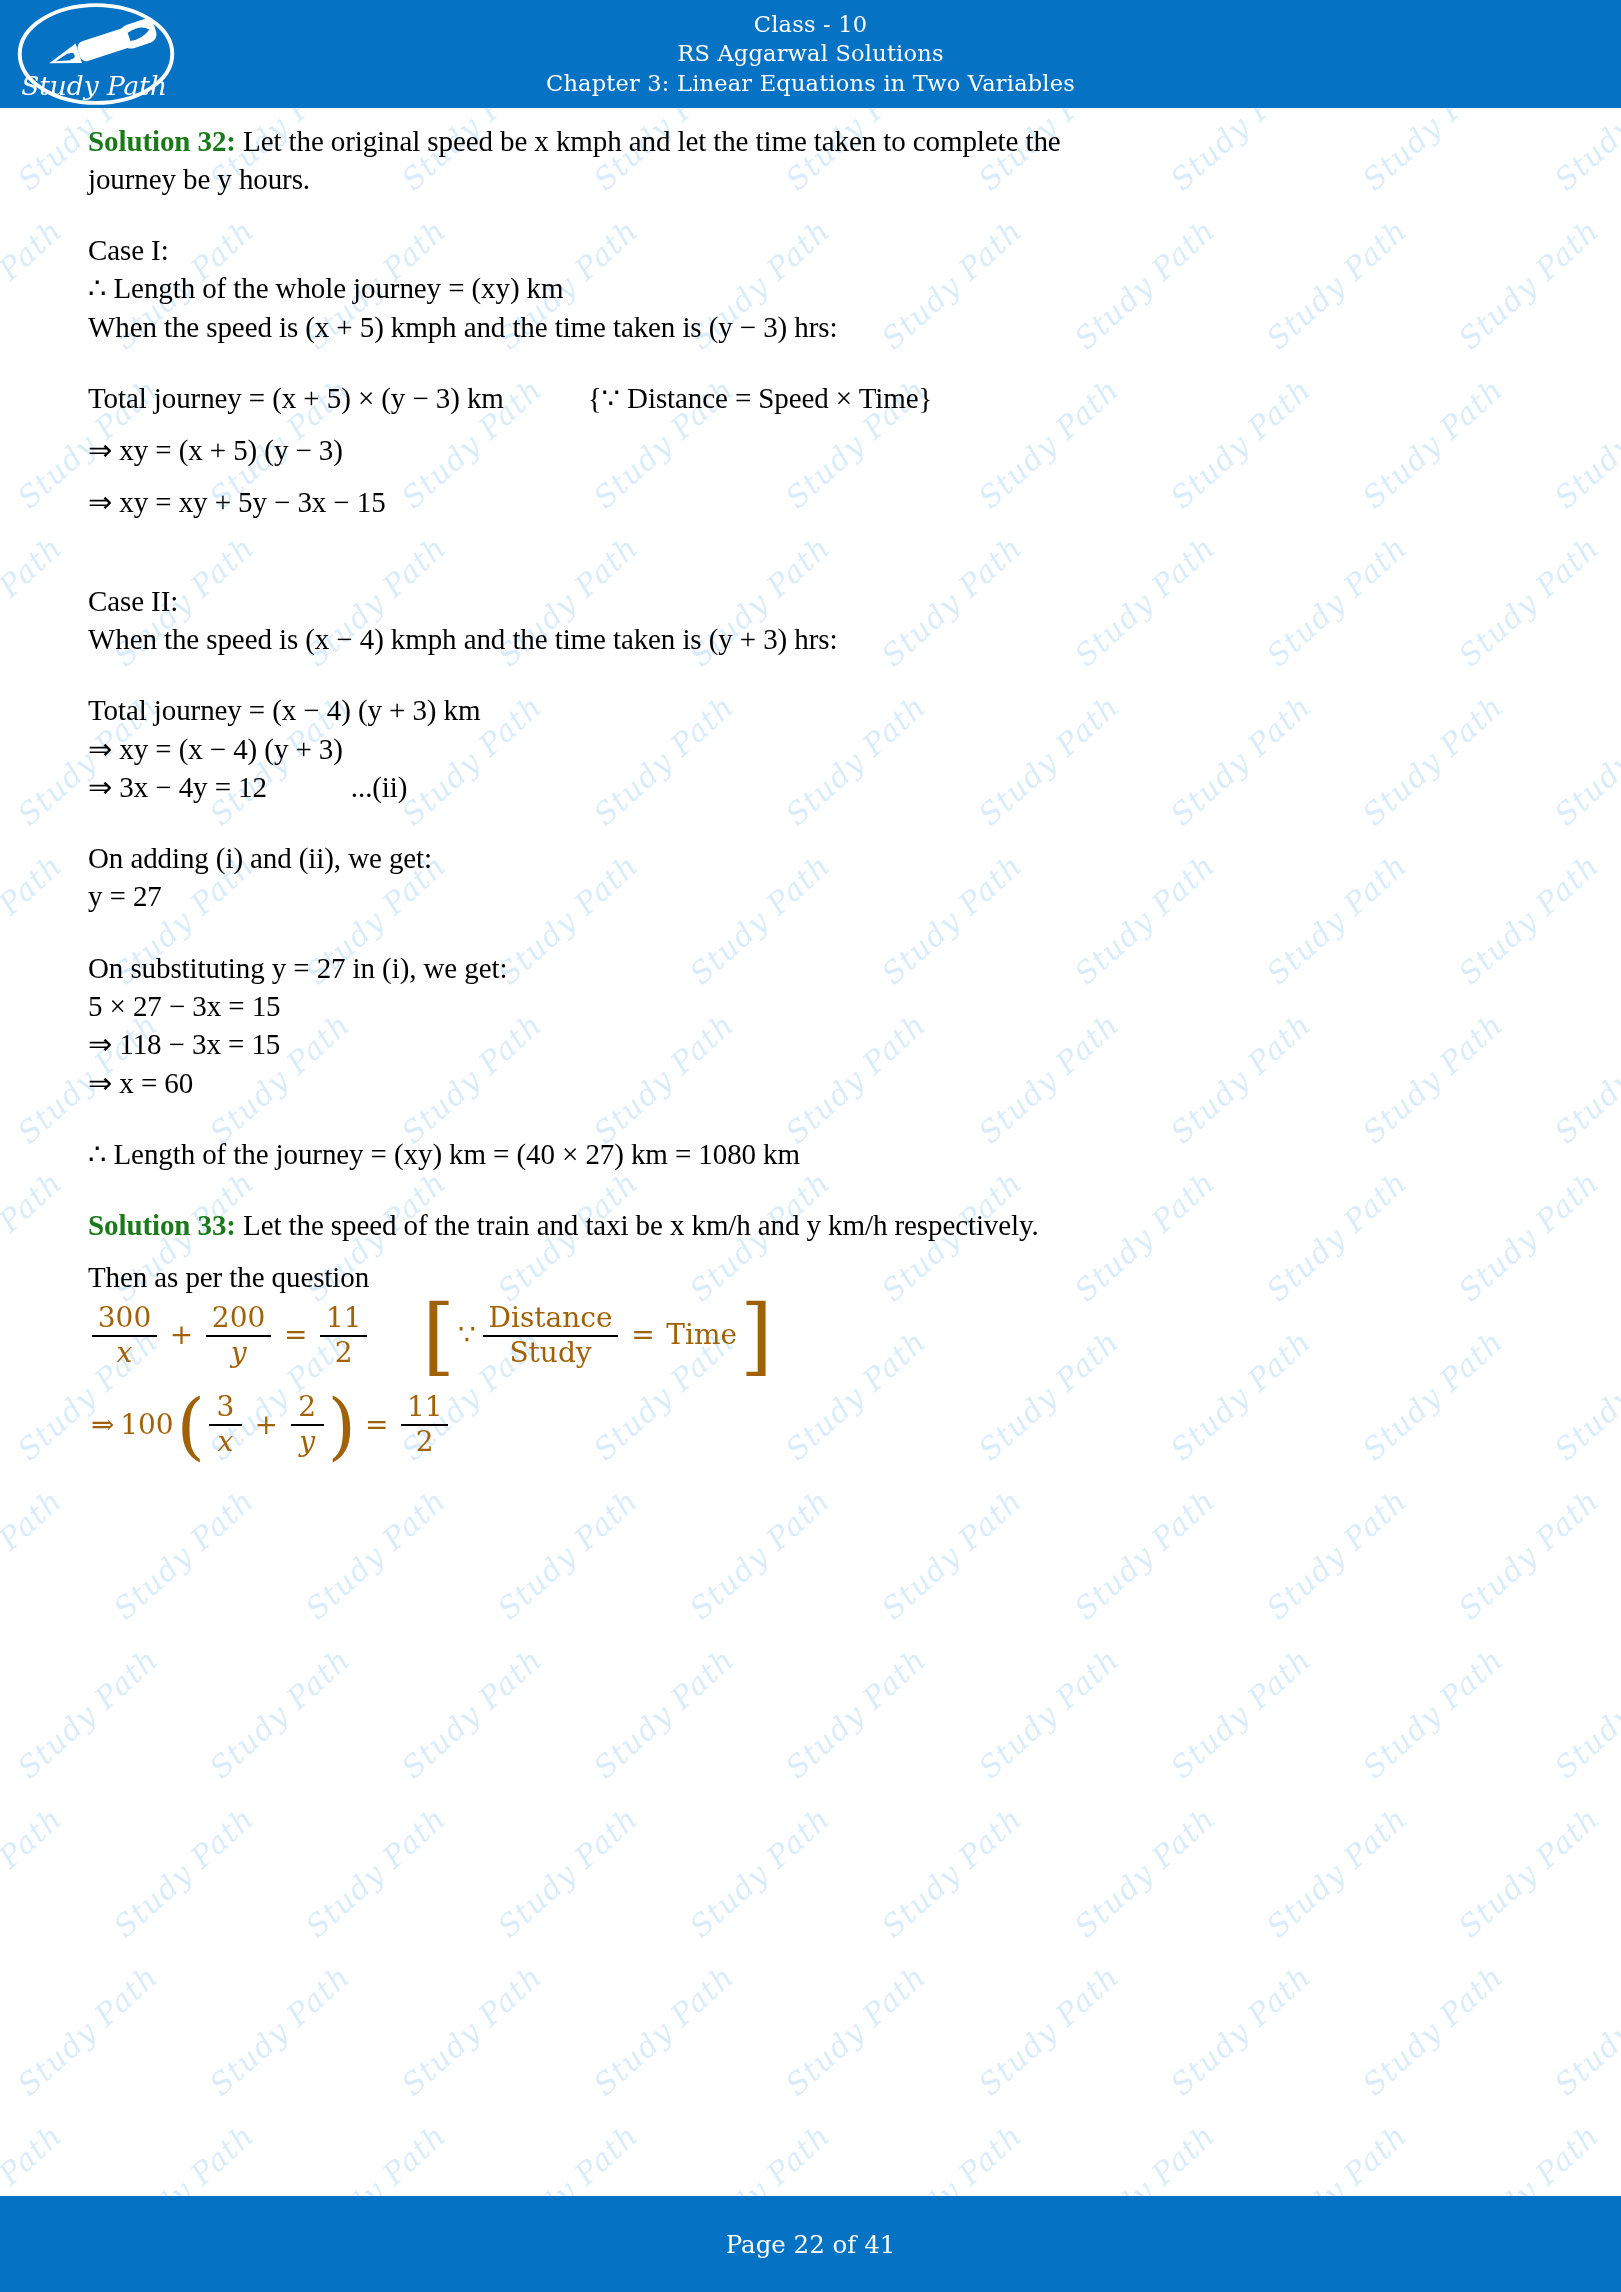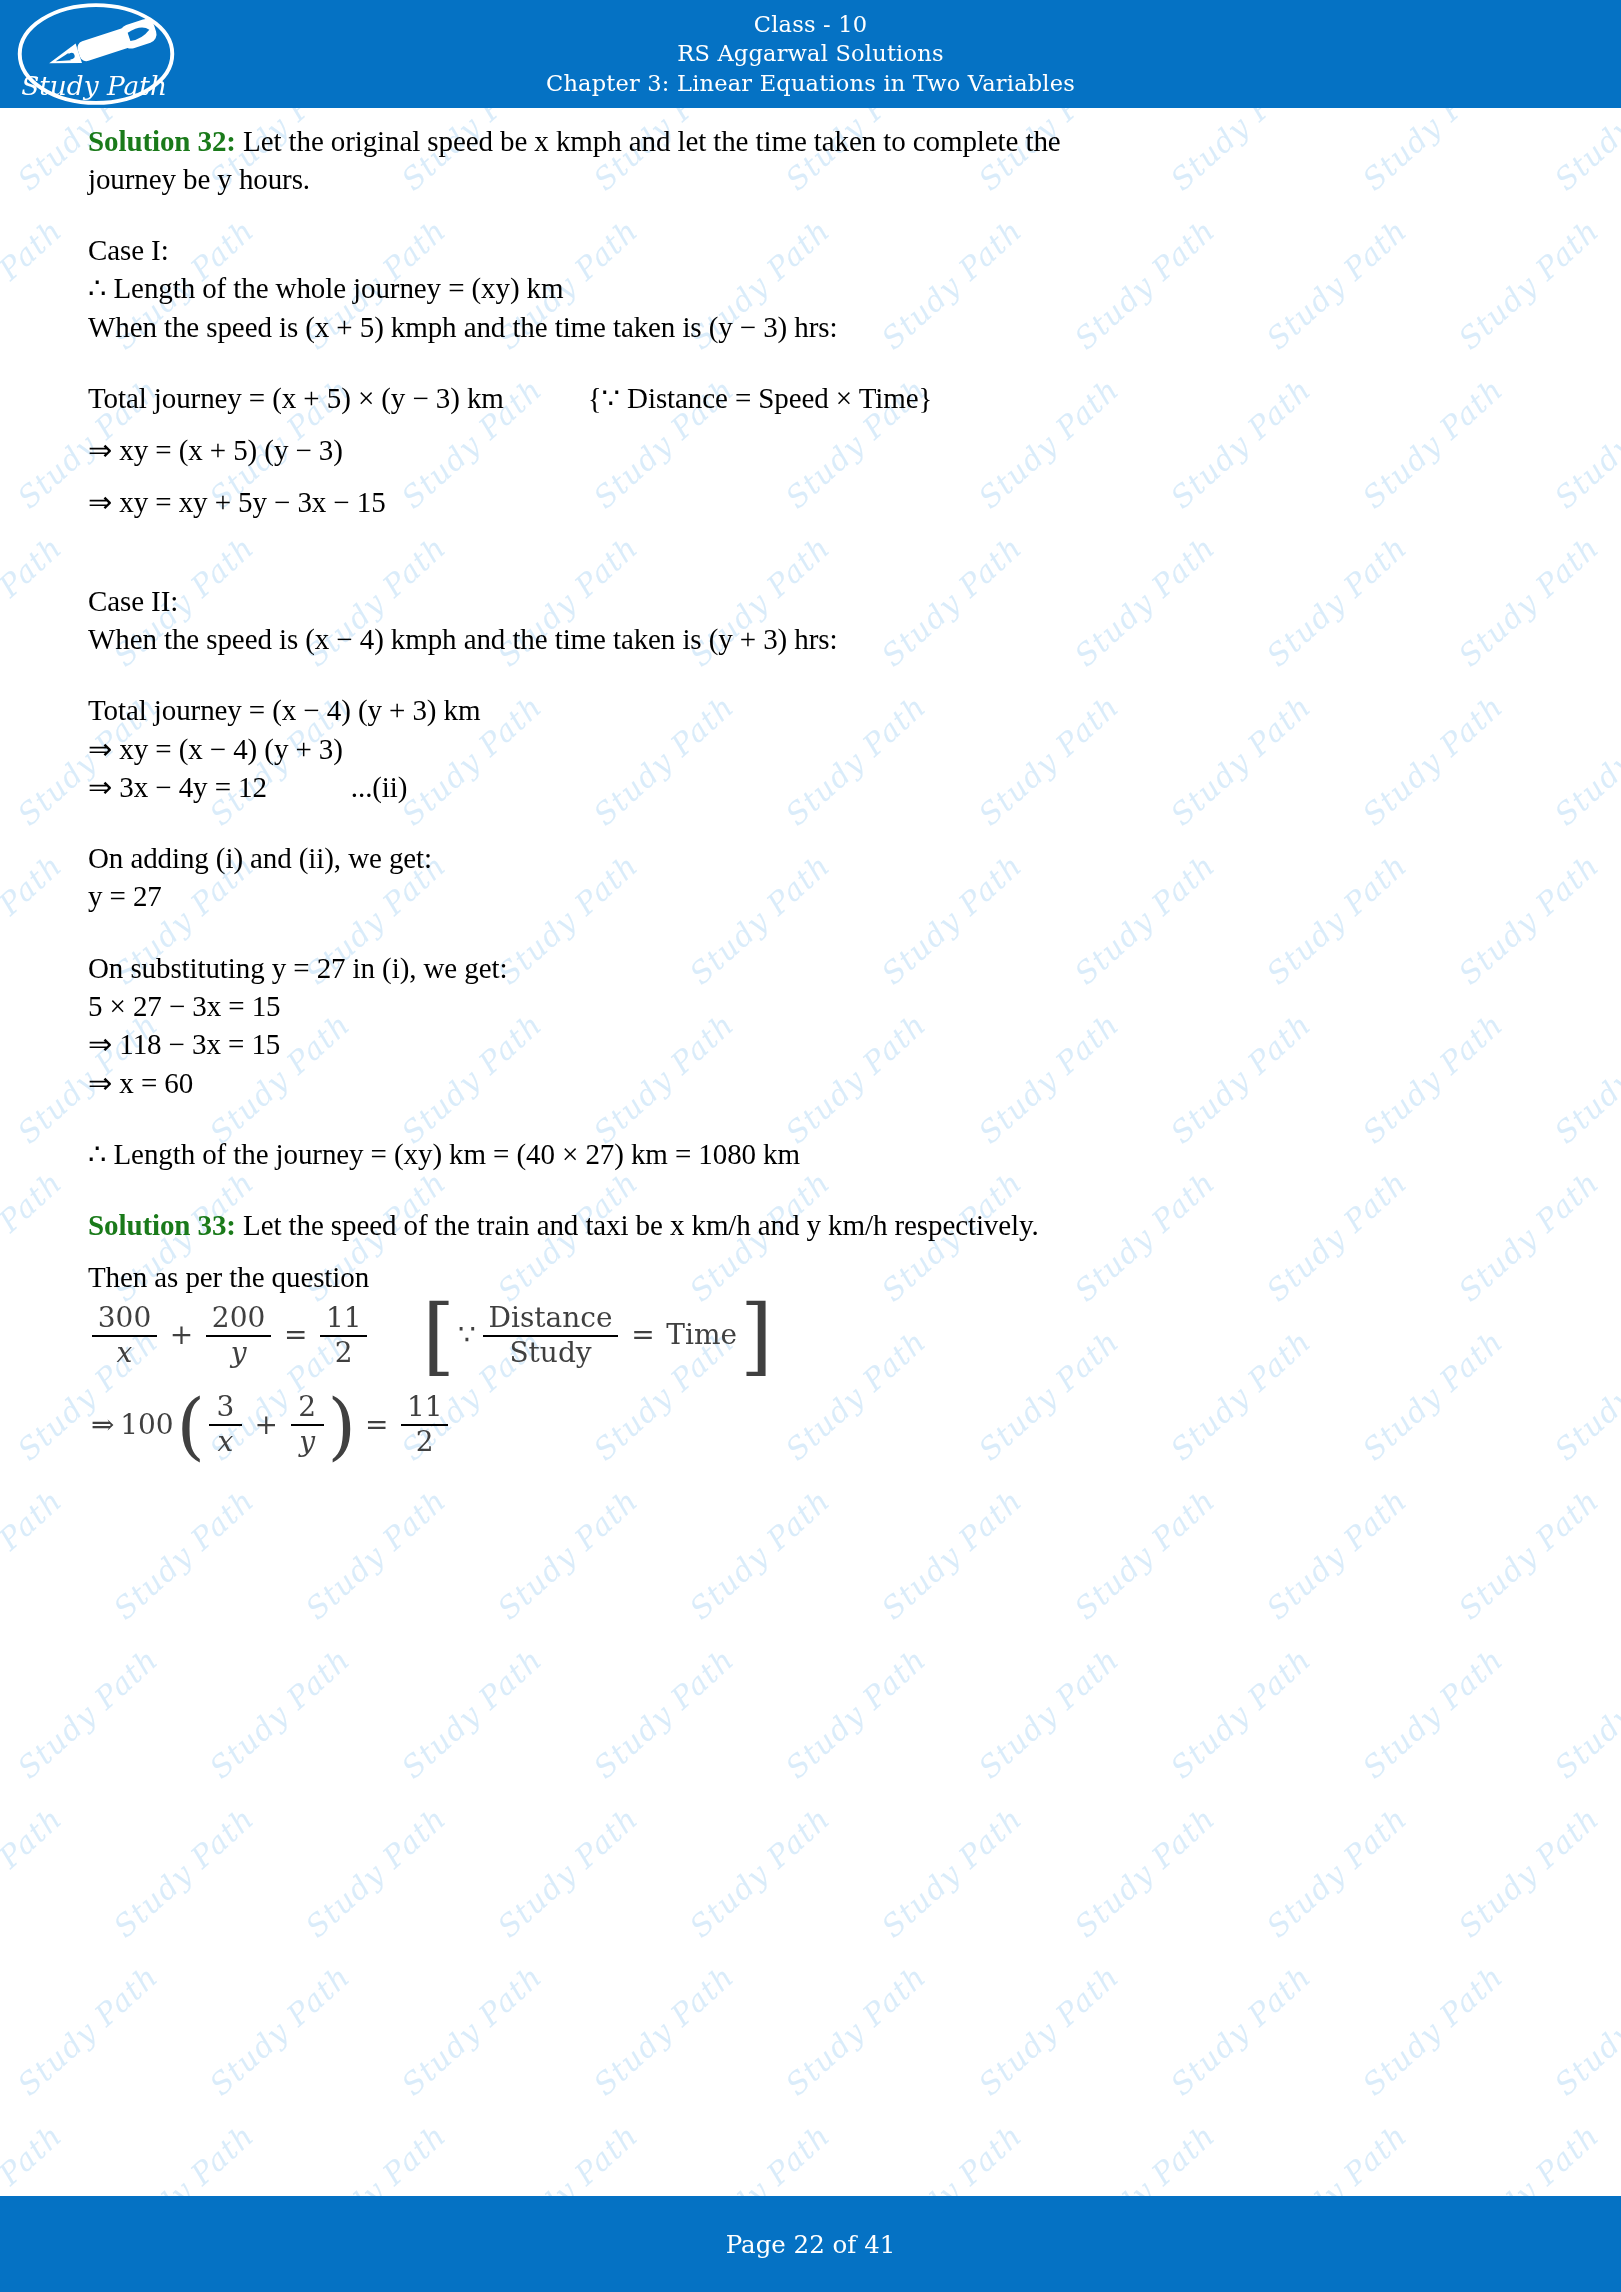--- a/index.html
+++ b/index.html
@@ -99,21 +99,21 @@
     font-family: "Liberation Serif", serif;
   }
   .indent-ref { display: inline-block; width: 84px; }
 
   
   .mathrow {
     display: flex;
     align-items: center;
     font-family: "DejaVu Serif", serif;
     font-size: 26.5px;
-    color: #404040;
+    color: #a16207;
     margin: 5.9px 0 0 0;
   }
   .mathrow .op { margin: 0 8.8px; font-size: 28px; }
   .mathrow .tok { margin: 0 2.9px; font-size: 28px; }
   .frac {
     display: inline-flex;
     flex-direction: column;
     align-items: center;
     justify-content: center;
     margin: 0 3.9px;

